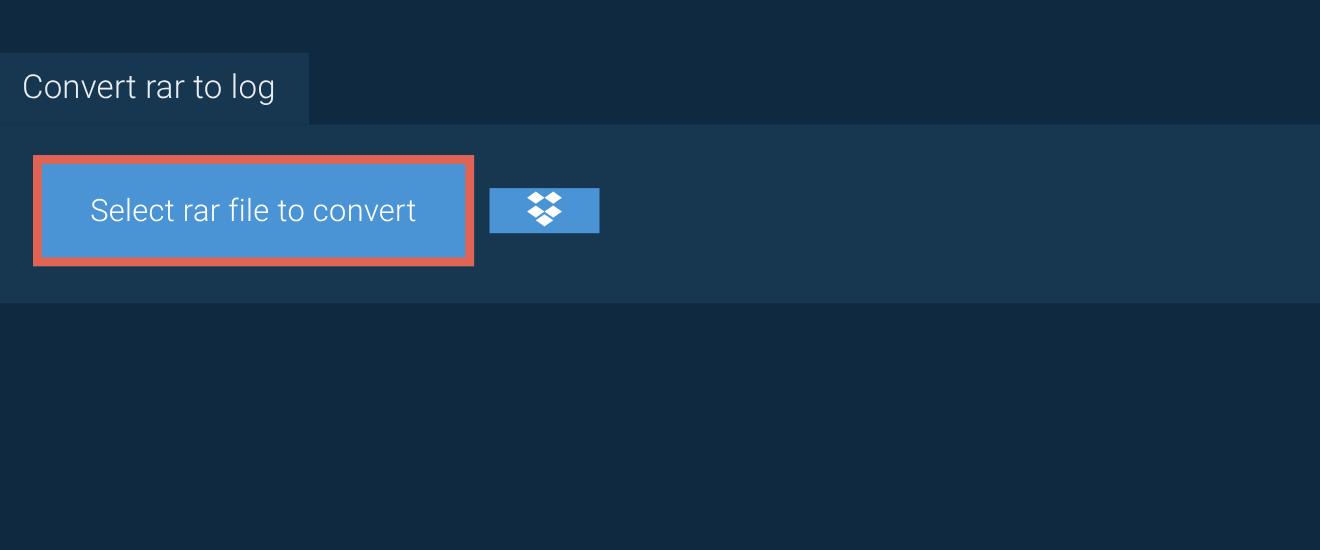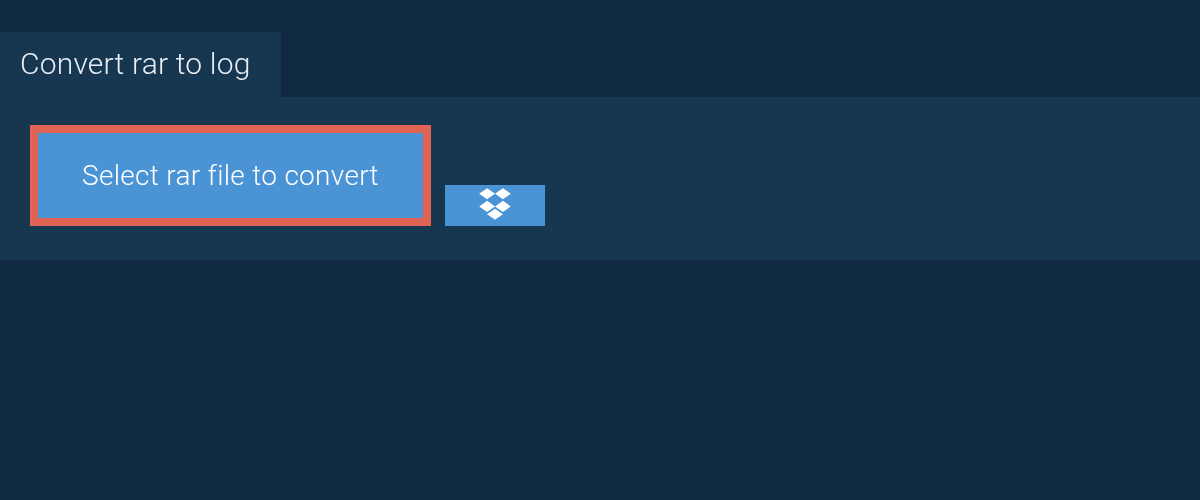--- a/index.html
+++ b/index.html
@@ -9,36 +9,36 @@
     }
     body {
       width: 1200px;
       height: 500px;
       background: #0f2940;
       font-family: -apple-system, BlinkMacSystemFont, "Segoe UI", Roboto, "Helvetica Neue", Arial, sans-serif;
       font-weight: 300;
       overflow: hidden;
     }
     .tab-bar {
-      padding-top: 32px;
+      padding-top: 48px;
     }
     .tab {
       display: inline-block;
       background: #173650;
       color: #e8eef4;
       font-size: 30px;
       font-weight: 300;
       padding: 14px 30px 16px 20px;
       letter-spacing: 0.2px;
     }
     .panel {
       background: #173650;
       padding: 28px 30px 34px 30px;
       display: flex;
-      align-items: flex-end;
+      align-items: center;
       gap: 14px;
       width: 100%;
     }
     .select-button {
       background: #4a94d6;
       border: 8px solid #e06354;
       color: #ffffff;
       font-size: 28px;
       font-weight: 300;
       padding: 26px 44px;

